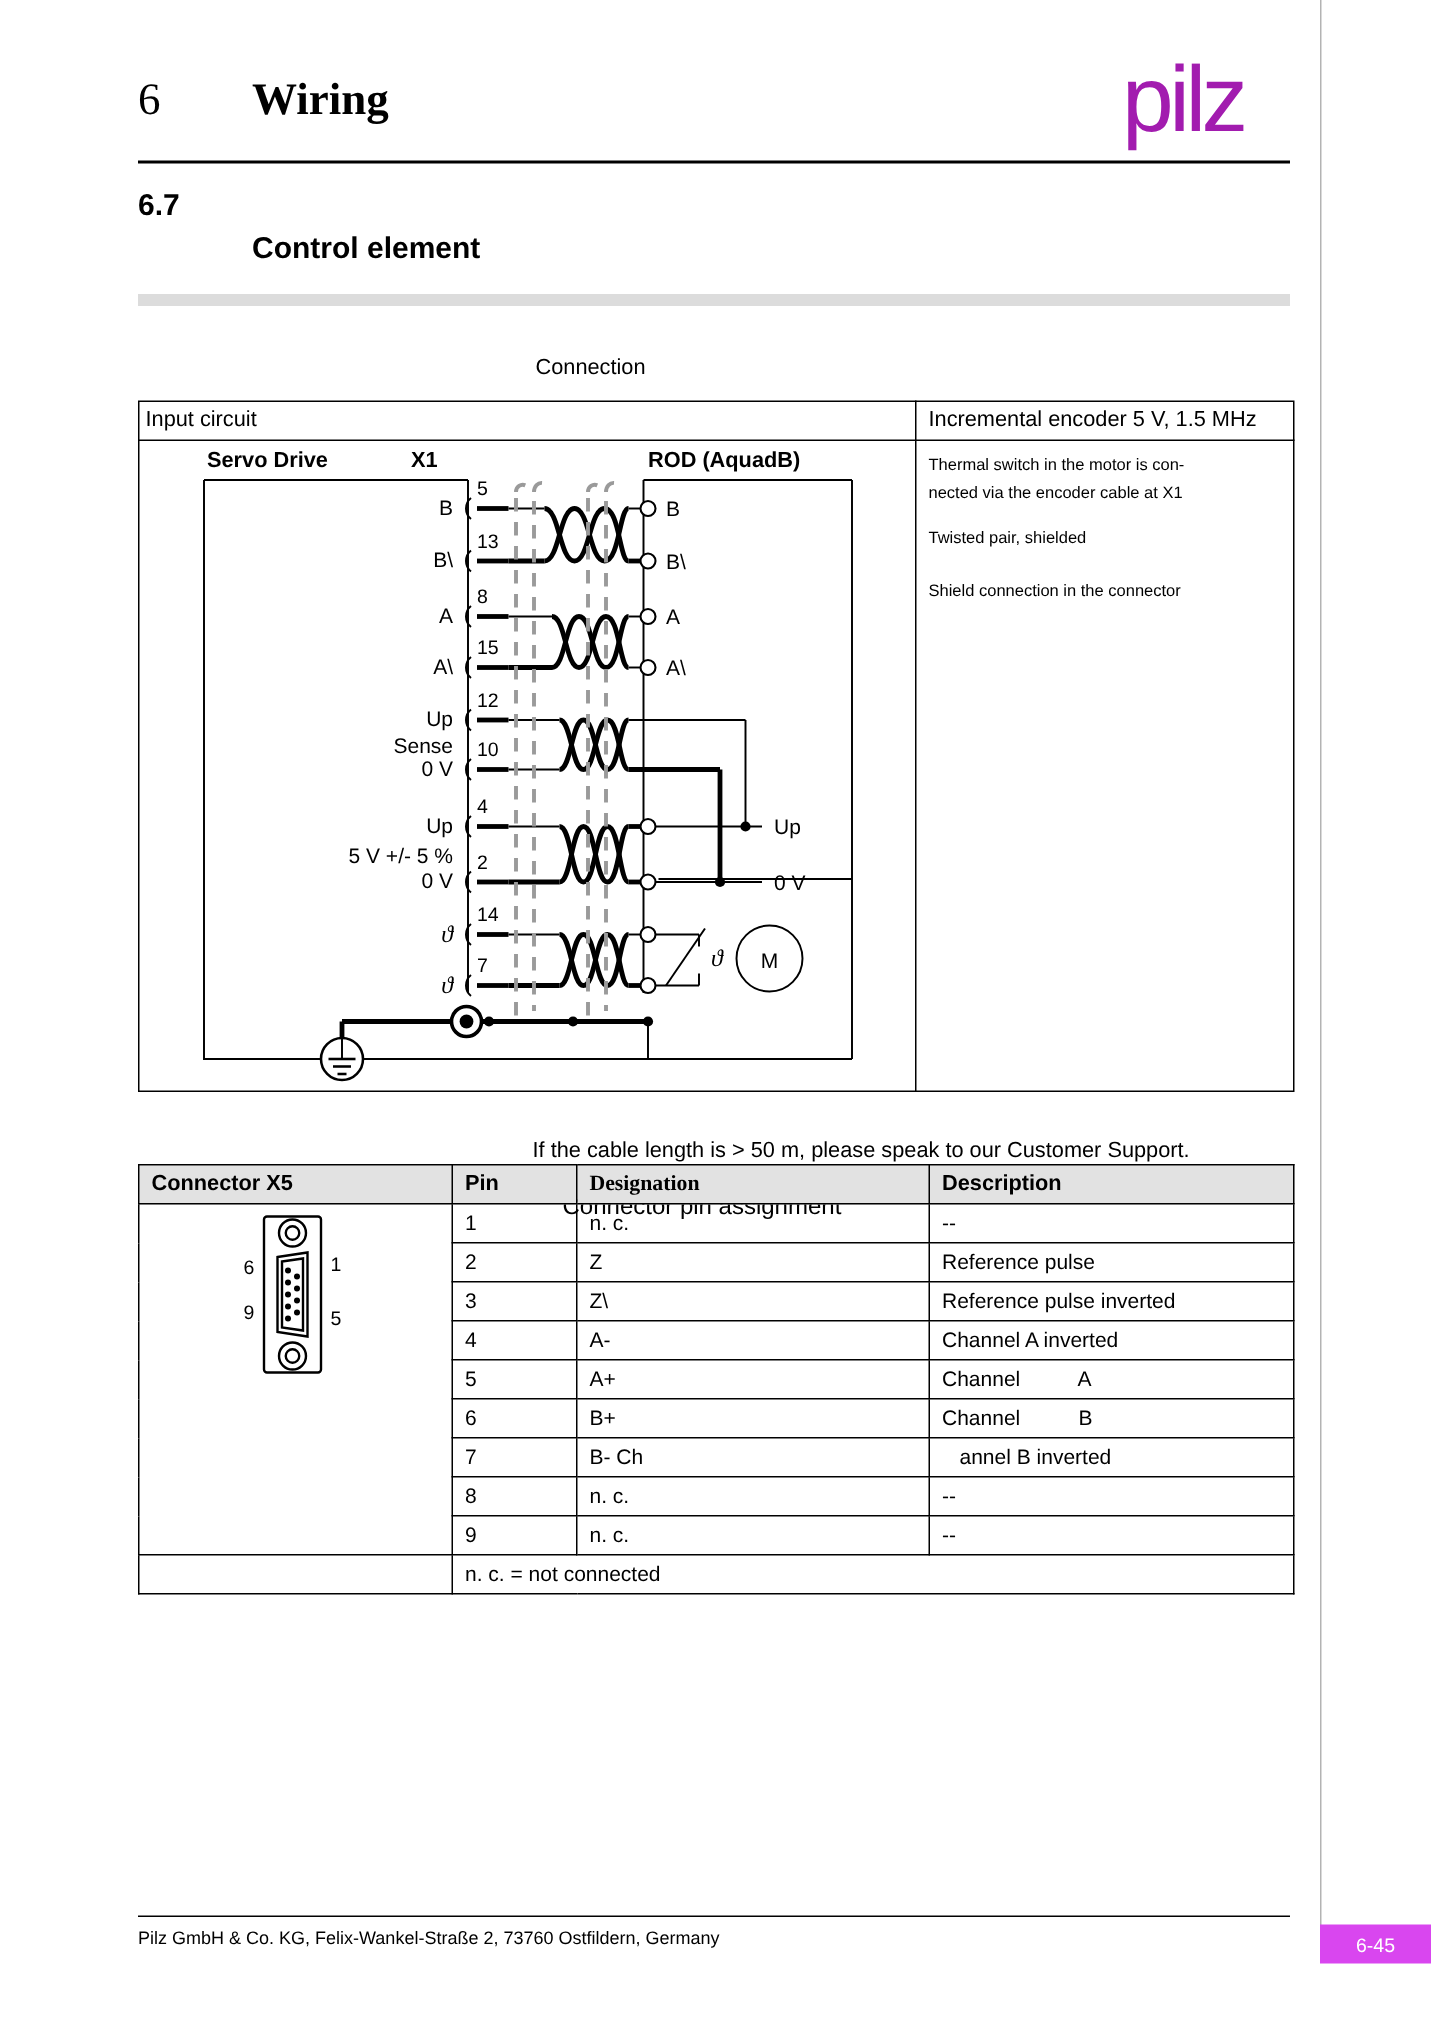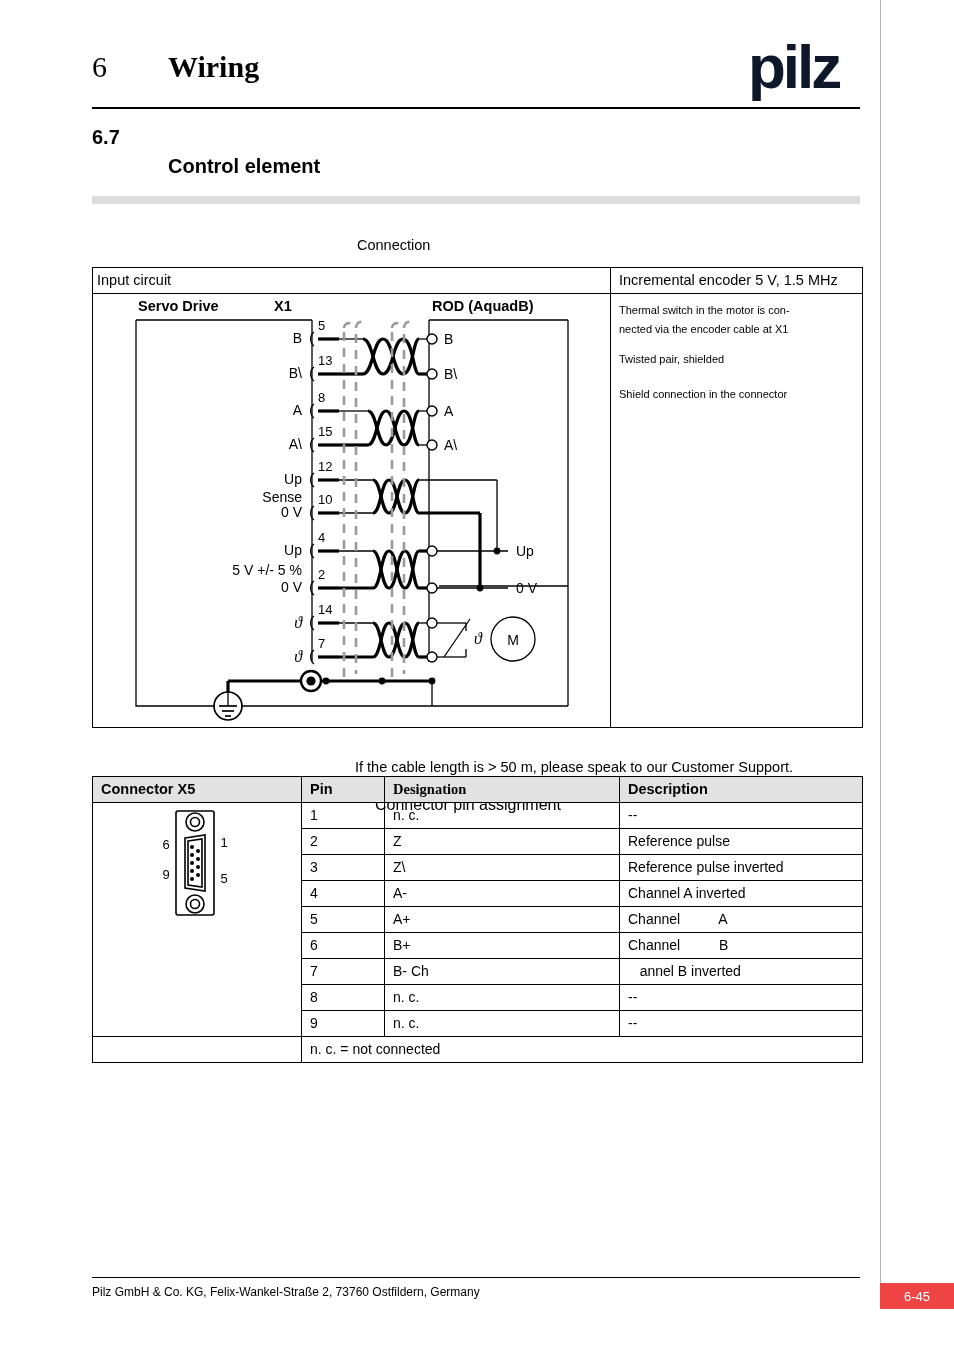--- a/index.html
+++ b/index.html
@@ -26,22 +26,22 @@
     font-size:30px;font-weight:400;letter-spacing:0px;
   }
   .hdr-chaptitle{
     position:absolute;left:168px;top:50px;
     font-family:"Liberation Serif", serif;
     font-size:30px;font-weight:700;
   }
   .logo{
     position:absolute;left:748px;top:36px;
     font-family:"Liberation Sans", sans-serif;
-    font-size:62px;font-weight:700;letter-spacing:-3px;
-    color:#0f172a;line-height:62px;
+    font-size:62px;font-weight:400;letter-spacing:-3px;
+    color:#a21caf;line-height:62px;
   }
   .hdr-rule{
     position:absolute;left:92px;top:107px;width:768px;height:1.6px;background:#000;
   }
   .sec-num{
     position:absolute;left:92px;top:126px;
     font-size:20px;font-weight:700;
   }
   .sec-title{
     position:absolute;left:168px;top:126px;
@@ -121,21 +121,21 @@
 
   
   .foot-rule{
     position:absolute;left:92px;top:1277px;width:768px;height:1.4px;background:#000;
   }
   .foot-text{
     position:absolute;left:92px;top:1284px;font-size:12px;line-height:16.5px;
   }
   .pagebadge{
     position:absolute;left:880px;top:1283px;width:74px;height:26px;
-    background:#ef4444;color:#fff;font-size:13px;
+    background:#d946ef;color:#fff;font-size:13px;
     display:flex;align-items:center;justify-content:center;
   }
 </style>
 </head>
 <body>
 
 <div class="page">
 
   <div class="margin-rule"></div>
 

